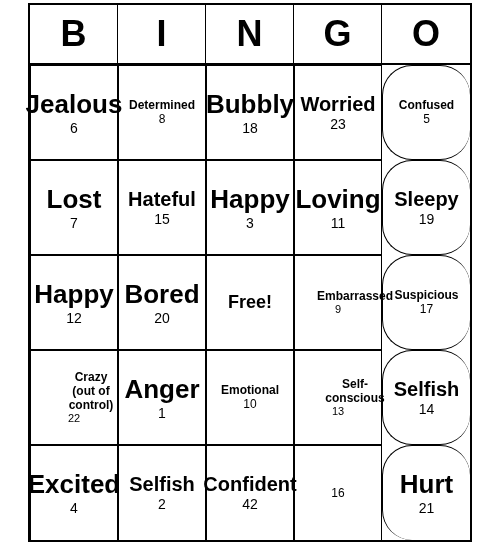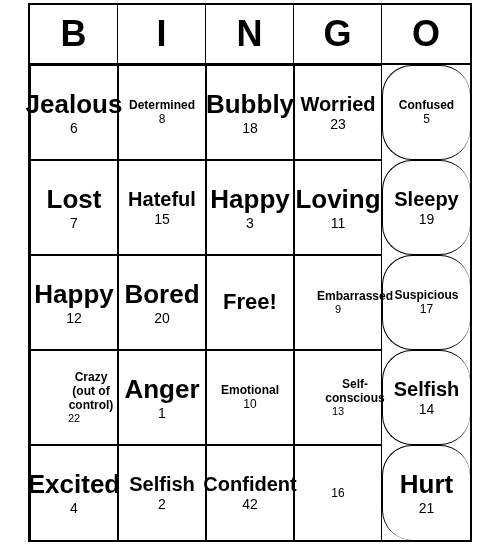--- a/index.html
+++ b/index.html
@@ -61,21 +61,21 @@
     }
     .size-large .cell-word { font-size: 26px; }
     .size-large .cell-number { font-size: 14px; }
     .size-medium .cell-word { font-size: 20px; }
     .size-medium .cell-number { font-size: 14px; }
     .size-small .cell-word { font-size: 12px; }
     .size-small .cell-number { font-size: 12px; }
     .size-xsmall .cell-word { font-size: 12px; margin-left: 34px; }
     .size-xsmall .cell-number { font-size: 11px; }
     .free-cell {
-      font-size: 22px;
+      font-size: 18px;
       font-weight: bold;
     }
   </style>
 </head>
 <body>
 
 <div class="bingo-card">
   <div class="bingo-header">
   <div class="bingo-header-cell">B</div>
       <div class="bingo-header-cell">I</div>

